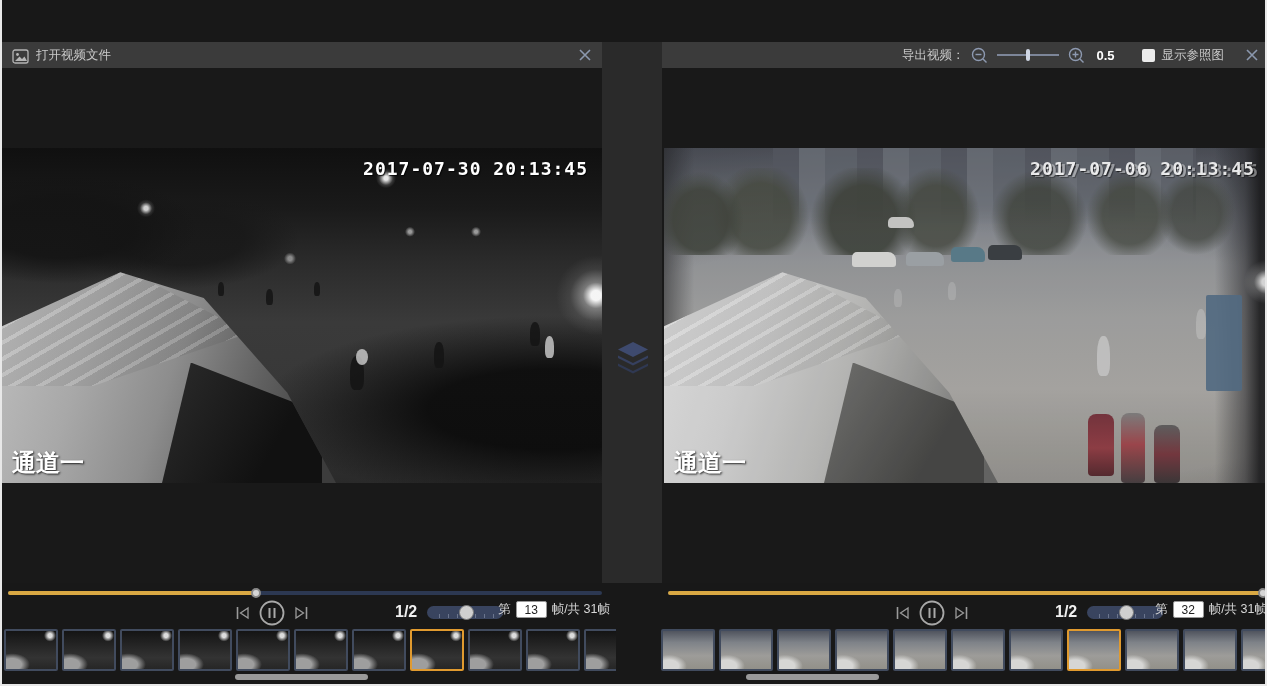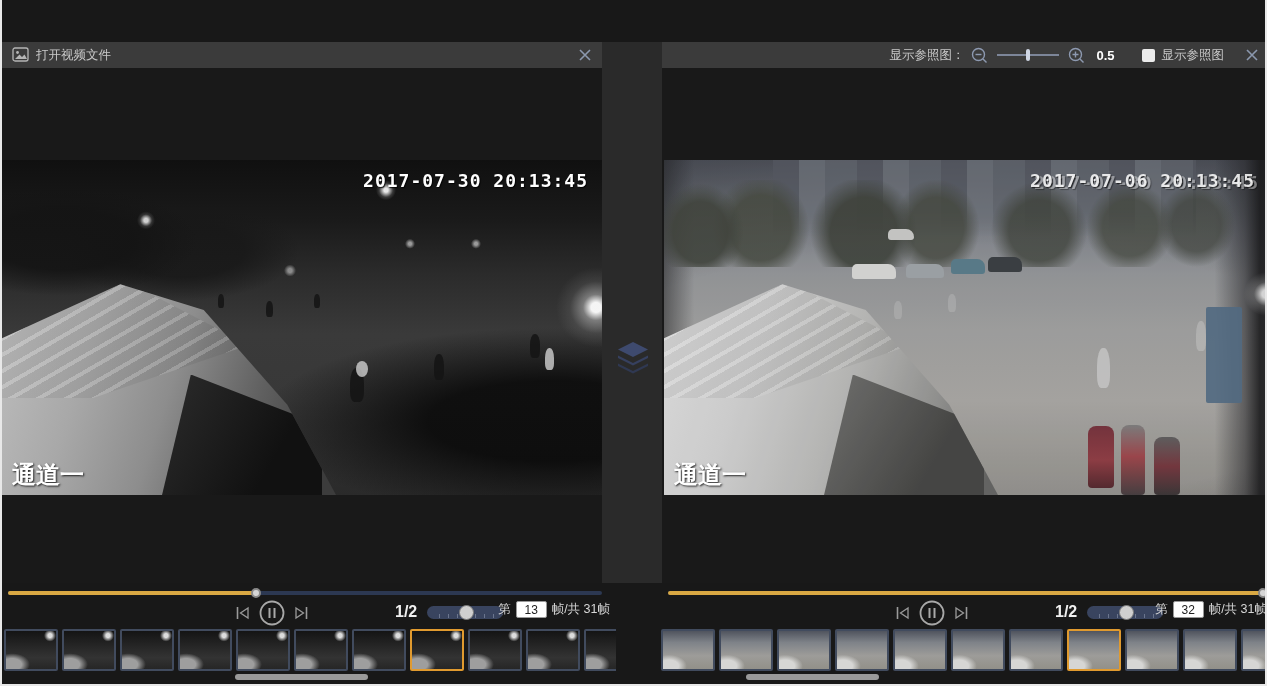--- a/index.html
+++ b/index.html
@@ -22,31 +22,31 @@
   .layers-wrap { position:absolute; left:613px; top:340px; width:36px; height:38px; }
   .panel-header {
     position:absolute; top:42px; height:26px; background:#3b3b3b;
     display:flex; align-items:center; color:#c9c9c9; font-size:12.5px;
   }
   .ph-left { left:0; width:600px; padding:0 10px; }
   .ph-right { left:660px; width:607px; padding:0 10px; justify-content:flex-end; gap:7px; }
   .panel-body { position:absolute; top:68px; height:515px; background:#191919; }
   .pb-left { left:0; width:600px; }
   .pb-right { left:660px; width:607px; }
-  .open-file { display:flex; align-items:flex-start; gap:7px; cursor:pointer; }
+  .open-file { display:flex; align-items:flex-end; gap:7px; cursor:pointer; }
   .hx { margin-left:auto; cursor:pointer; display:flex; align-items:center; }
   .icon-svg { display:block; }
   .t-slider { position:relative; width:62px; height:12px; margin:0 2px; cursor:pointer; }
   .t-slider .line { position:absolute; left:0; right:0; top:5px; height:2px; background:#7d8699; }
   .t-slider .hnd { position:absolute; left:46%; top:0; width:4px; height:12px; border-radius:2px; background:#cfd6e4; }
   .t-value { color:#fff; font-weight:bold; font-size:13px; margin:6px 4px; }
   .checkbox { width:13px; height:13px; background:#ececec; border-radius:2px; margin-left:16px; cursor:pointer; }
   .cb-label { margin-right:14px; }
   
-  .video { position:absolute; top:160px; height:335px; overflow:hidden; }
+  .video { position:absolute; top:148px; height:335px; overflow:hidden; }
   .v-left { left:0; width:600px; }
   .v-right { left:662px; width:605px; }
   .timestamp {
     position:absolute; top:10px; right:14px;
     font-family:"DejaVu Sans Mono","Liberation Mono",monospace;
     font-weight:bold; font-size:18px; color:#fff; letter-spacing:1px;
     text-shadow:1px 1px 1px rgba(0,0,0,.8); white-space:nowrap;
   }
   .timestamp.ghost { opacity:.4; right:10px; top:12px; }
   .timestamp.over { opacity:.85; }
@@ -255,21 +255,21 @@
       </div>
     </div>
     <div class="framebox">
       <span>第</span>
       <input class="frame-input" value="13" style="">
       <span>帧/共 31帧</span>
     </div>
   </div>
 
   <div class="panel-header ph-right">
-    <span>显示参照图：</span>
+    <span>导出视频：</span>
     <span style="cursor:pointer;">
       <svg class="icon-svg" width="17" height="17" viewBox="0 0 17 17">
         <circle cx="7.5" cy="7.5" r="6" fill="none" stroke="#8d99b0" stroke-width="1.4"></circle>
         <path d="M4.5 7.5h6" stroke="#8d99b0" stroke-width="1.4"></path>
         <path d="M12 12l3.5 3.5" stroke="#8d99b0" stroke-width="1.4"></path>
       </svg>
     </span>
     <div class="t-slider">
       <div class="line"></div>
       <div class="hnd"></div>

